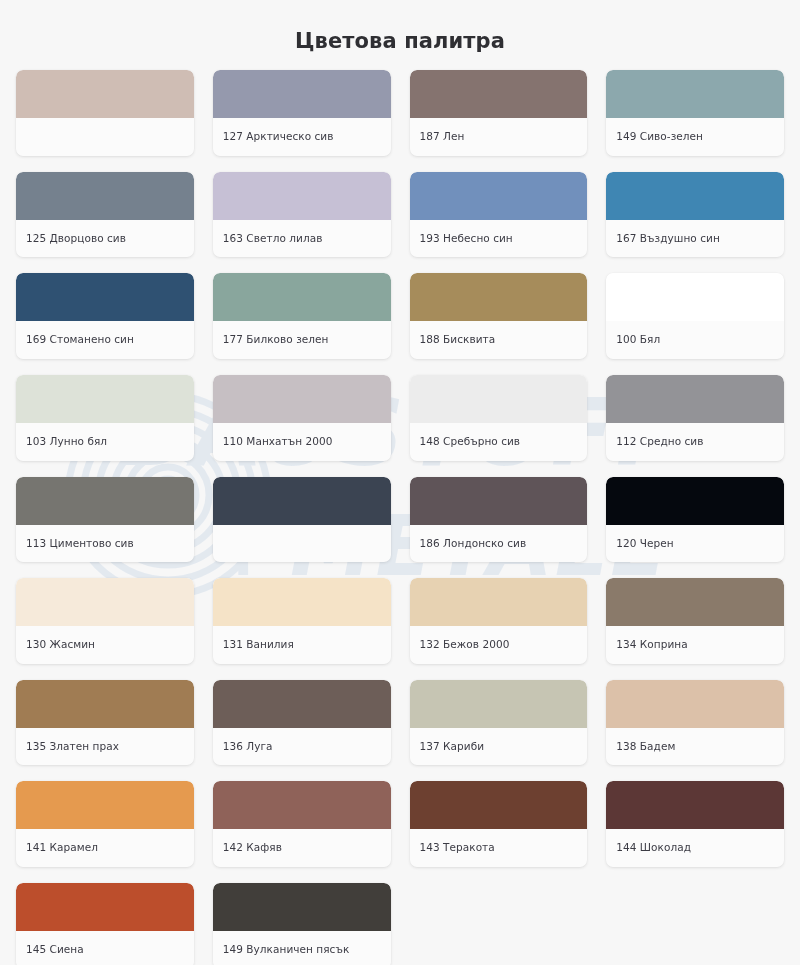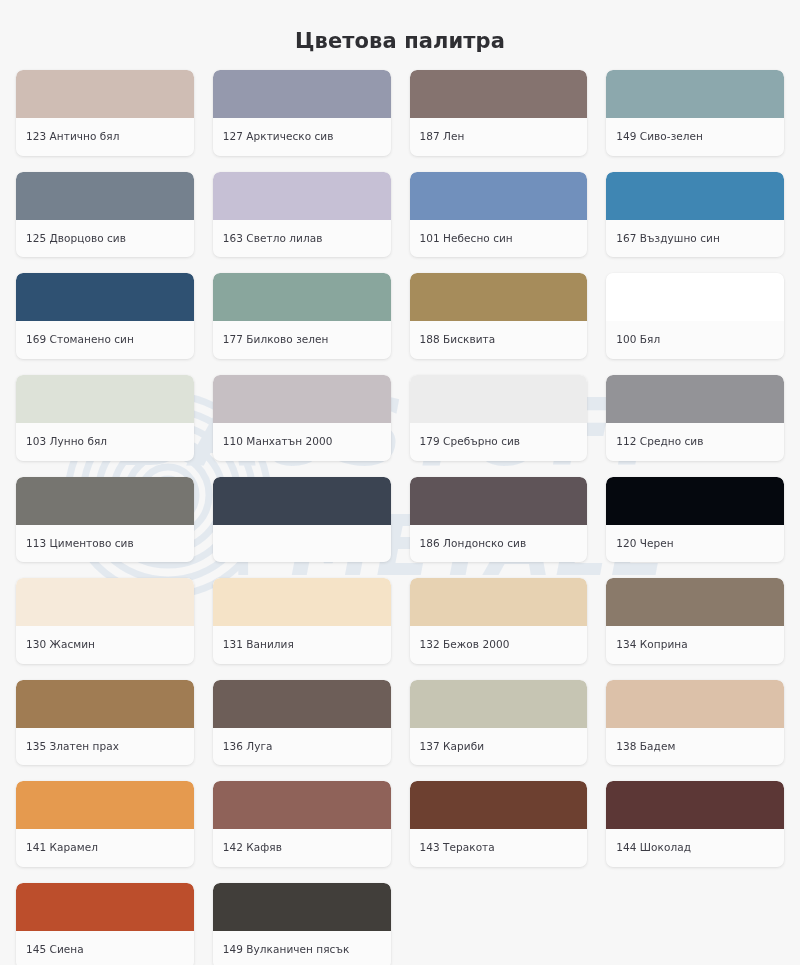--- a/index.html
+++ b/index.html
@@ -105,21 +105,20 @@
   </svg>
 </div>
 
 <div class="page">
 
   <h1 class="page-title">Цветова палитра</h1>
 
   <div class="palette-grid">
       <div class="color-card">
         <div class="swatch" style="background: rgb(207, 189, 180);"></div>
-        <div class="card-label">123 Антично бял</div>
       </div>
       <div class="color-card">
         <div class="swatch" style="background: rgb(149, 153, 173);"></div>
         <div class="card-label">127 Арктическо сив</div>
       </div>
       <div class="color-card">
         <div class="swatch" style="background: rgb(133, 115, 111);"></div>
         <div class="card-label">187 Лен</div>
       </div>
       <div class="color-card">
@@ -129,21 +128,21 @@
       <div class="color-card">
         <div class="swatch" style="background: rgb(117, 129, 142);"></div>
         <div class="card-label">125 Дворцово сив</div>
       </div>
       <div class="color-card">
         <div class="swatch" style="background: rgb(198, 192, 213);"></div>
         <div class="card-label">163 Светло лилав</div>
       </div>
       <div class="color-card">
         <div class="swatch" style="background: rgb(113, 144, 188);"></div>
-        <div class="card-label">101 Небесно син</div>
+        <div class="card-label">193 Небесно син</div>
       </div>
       <div class="color-card">
         <div class="swatch" style="background: rgb(63, 134, 179);"></div>
         <div class="card-label">167 Въздушно син</div>
       </div>
       <div class="color-card">
         <div class="swatch" style="background: rgb(47, 81, 114);"></div>
         <div class="card-label">169 Стоманено син</div>
       </div>
       <div class="color-card">
@@ -161,21 +160,21 @@
       <div class="color-card">
         <div class="swatch" style="background: rgb(221, 226, 216);"></div>
         <div class="card-label">103 Лунно бял</div>
       </div>
       <div class="color-card">
         <div class="swatch" style="background: rgb(198, 191, 195);"></div>
         <div class="card-label">110 Манхатън 2000</div>
       </div>
       <div class="color-card">
         <div class="swatch" style="background: rgb(236, 236, 236);"></div>
-        <div class="card-label">179 Сребърно сив</div>
+        <div class="card-label">148 Сребърно сив</div>
       </div>
       <div class="color-card">
         <div class="swatch" style="background: rgb(147, 147, 151);"></div>
         <div class="card-label">112 Средно сив</div>
       </div>
       <div class="color-card">
         <div class="swatch" style="background: rgb(118, 117, 112);"></div>
         <div class="card-label">113 Циментово сив</div>
       </div>
       <div class="color-card">

